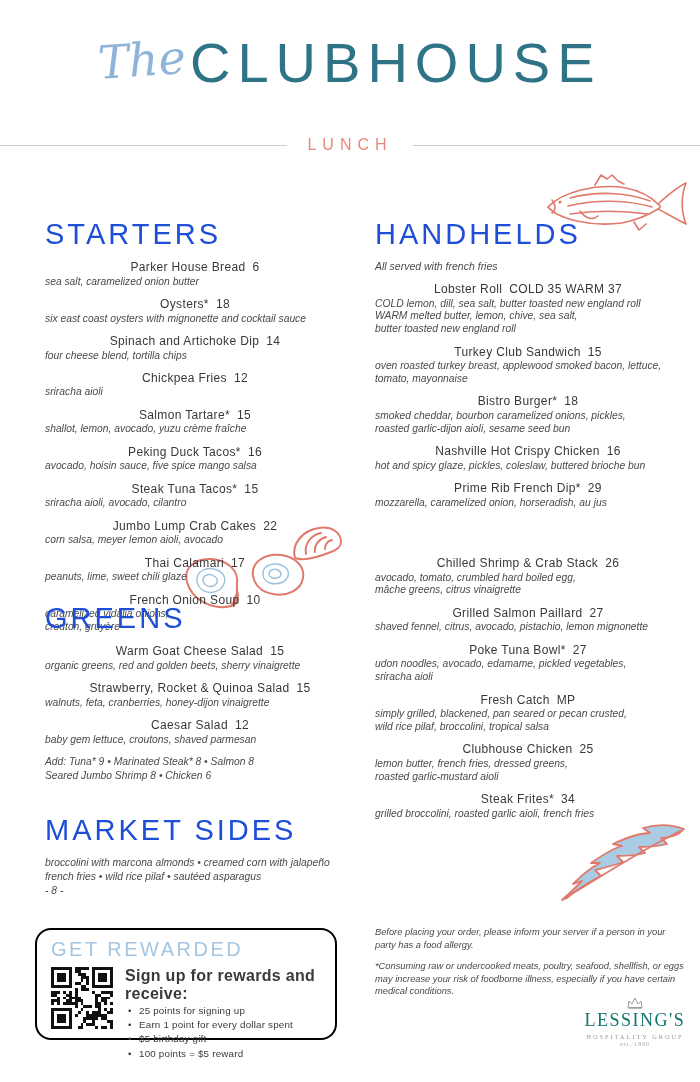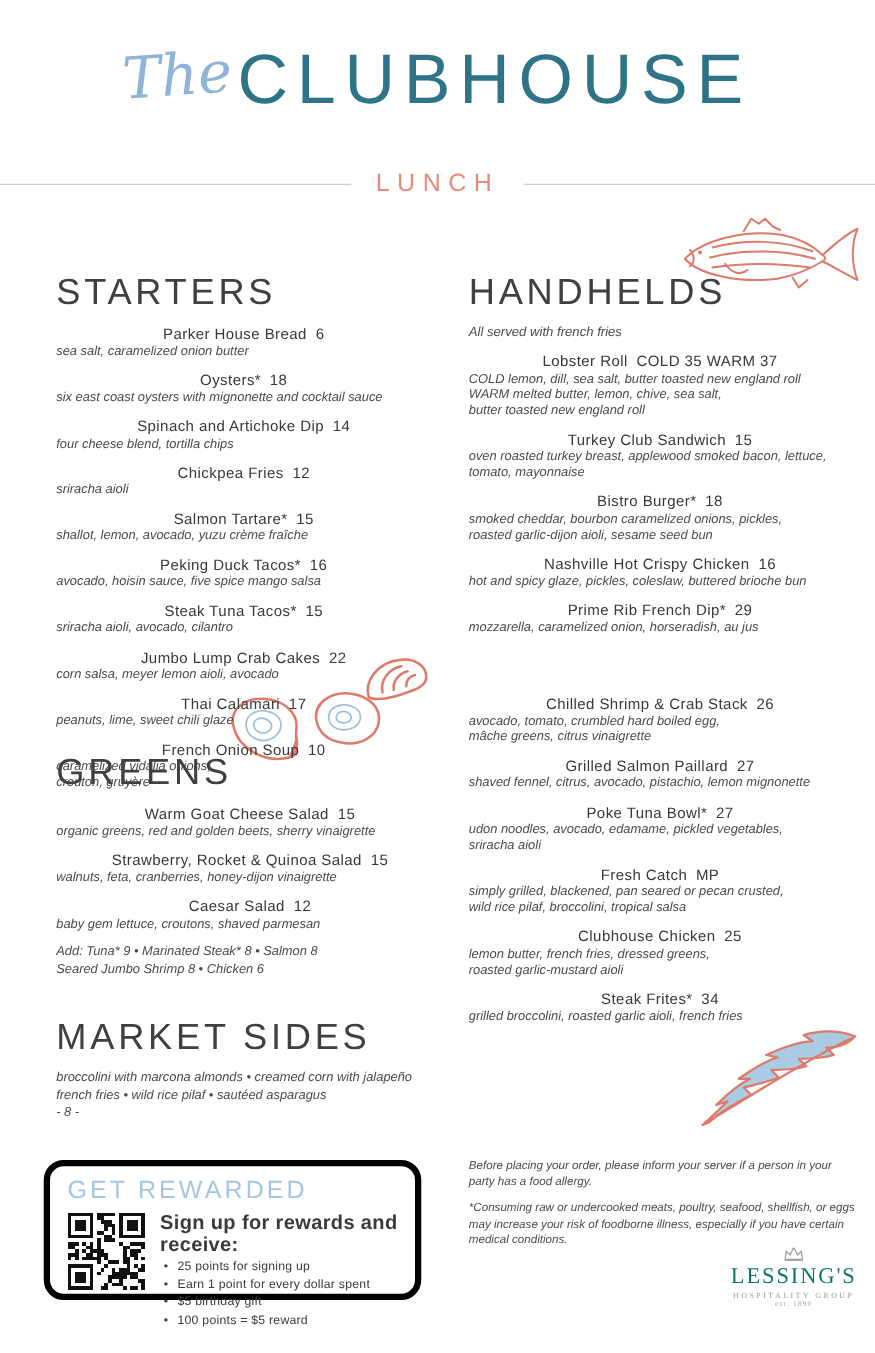--- a/index.html
+++ b/index.html
@@ -7,25 +7,25 @@
   body { font-family:"Liberation Sans", sans-serif; color:#3a3a3a; }
   .page { position:relative; width:700px; height:1082px; background:#ffffff; overflow:hidden; margin:0 auto; }
 
   
   .header-title { position:absolute; top:30px; left:0; width:100%; display:flex; align-items:center; justify-content:center; }
   .title-script { font-family:"DejaVu Serif", serif; font-style:italic; font-size:46px; color:#8fb3d9; margin-right:4px; margin-top:-6px; transform:rotate(-4deg); }
   .title-main { font-size:56px; font-weight:400; letter-spacing:7px; color:#2e7386; }
 
   .lunch-row { position:absolute; top:136px; left:0; width:100%; display:flex; align-items:center; }
   .lunch-line { flex:1; height:1px; background:#cccccc; }
-  .lunch-label { font-size:20px; letter-spacing:6px; color:#e8897b; padding:0 20px; }
+  .lunch-label { font-size:16px; letter-spacing:6px; color:#e8897b; padding:0 20px; }
 
   
   .section { position:absolute; }
-  .section-title { font-size:29px; font-weight:400; letter-spacing:3px; color:#404040; margin-bottom:9px; }
+  .section-title { font-size:29px; font-weight:400; letter-spacing:3px; color:#1d4ed8; margin-bottom:9px; }
   .section-note { font-style:italic; font-size:10.5px; color:#4a4a4a; margin-bottom:10px; }
   .item { margin-bottom:8.5px; }
   .item-head { font-size:12px; font-weight:normal; letter-spacing:0.35px; color:#383838; line-height:1.3;text-align:center; }
   .item-price { margin-left:7px; }
   .item-desc { font-style:italic; font-size:10.3px; color:#4a4a4a; line-height:1.25; white-space:pre-line; }
   .addons { font-style:italic; font-size:10.3px; color:#4a4a4a; line-height:1.35; white-space:pre-line; margin-top:3px; }
   .sides-desc { font-style:italic; font-size:10.3px; color:#4a4a4a; line-height:1.35; white-space:pre-line; }
 
   #starters { top:218px; left:45px; width:300px; }
   #greens   { top:602px; left:45px; width:310px; }
@@ -37,21 +37,21 @@
   .narrow-desc { max-width:185px; }
 
   
   .illus { position:absolute; }
   #fish  { top:166px; left:540px; }
   #oysters { top:520px; left:175px; }
   #leaf  { top:820px; left:556px; }
 
   
   #rewards { position:absolute; top:928px; left:35px; width:302px; height:112px;
-             border:5px solid #000000; border-radius:16px; padding:8px 12px 10px 14px; }
+             border:2px solid #000000; border-radius:16px; padding:8px 12px 10px 14px; }
   .rewards-title { font-size:20px; letter-spacing:2.5px; color:#a5c6e3; margin-bottom:6px; }
   .rewards-row { display:flex; }
   .qr-wrap { width:62px; height:62px; flex:0 0 62px; margin-right:12px; }
   .qr-wrap svg { width:62px; height:62px; }
   .rewards-heading { font-size:16px; font-weight:bold; letter-spacing:0.3px; color:#3a3a3a; margin-bottom:1px; }
   .rewards-list { list-style:none; }
   .rewards-list li { font-size:9.8px; color:#3a3a3a; line-height:1.45; padding-left:14px; position:relative; letter-spacing:0.2px; }
   .rewards-list li::before { content:"•"; position:absolute; left:3px; color:#3a3a3a; }
 
   

